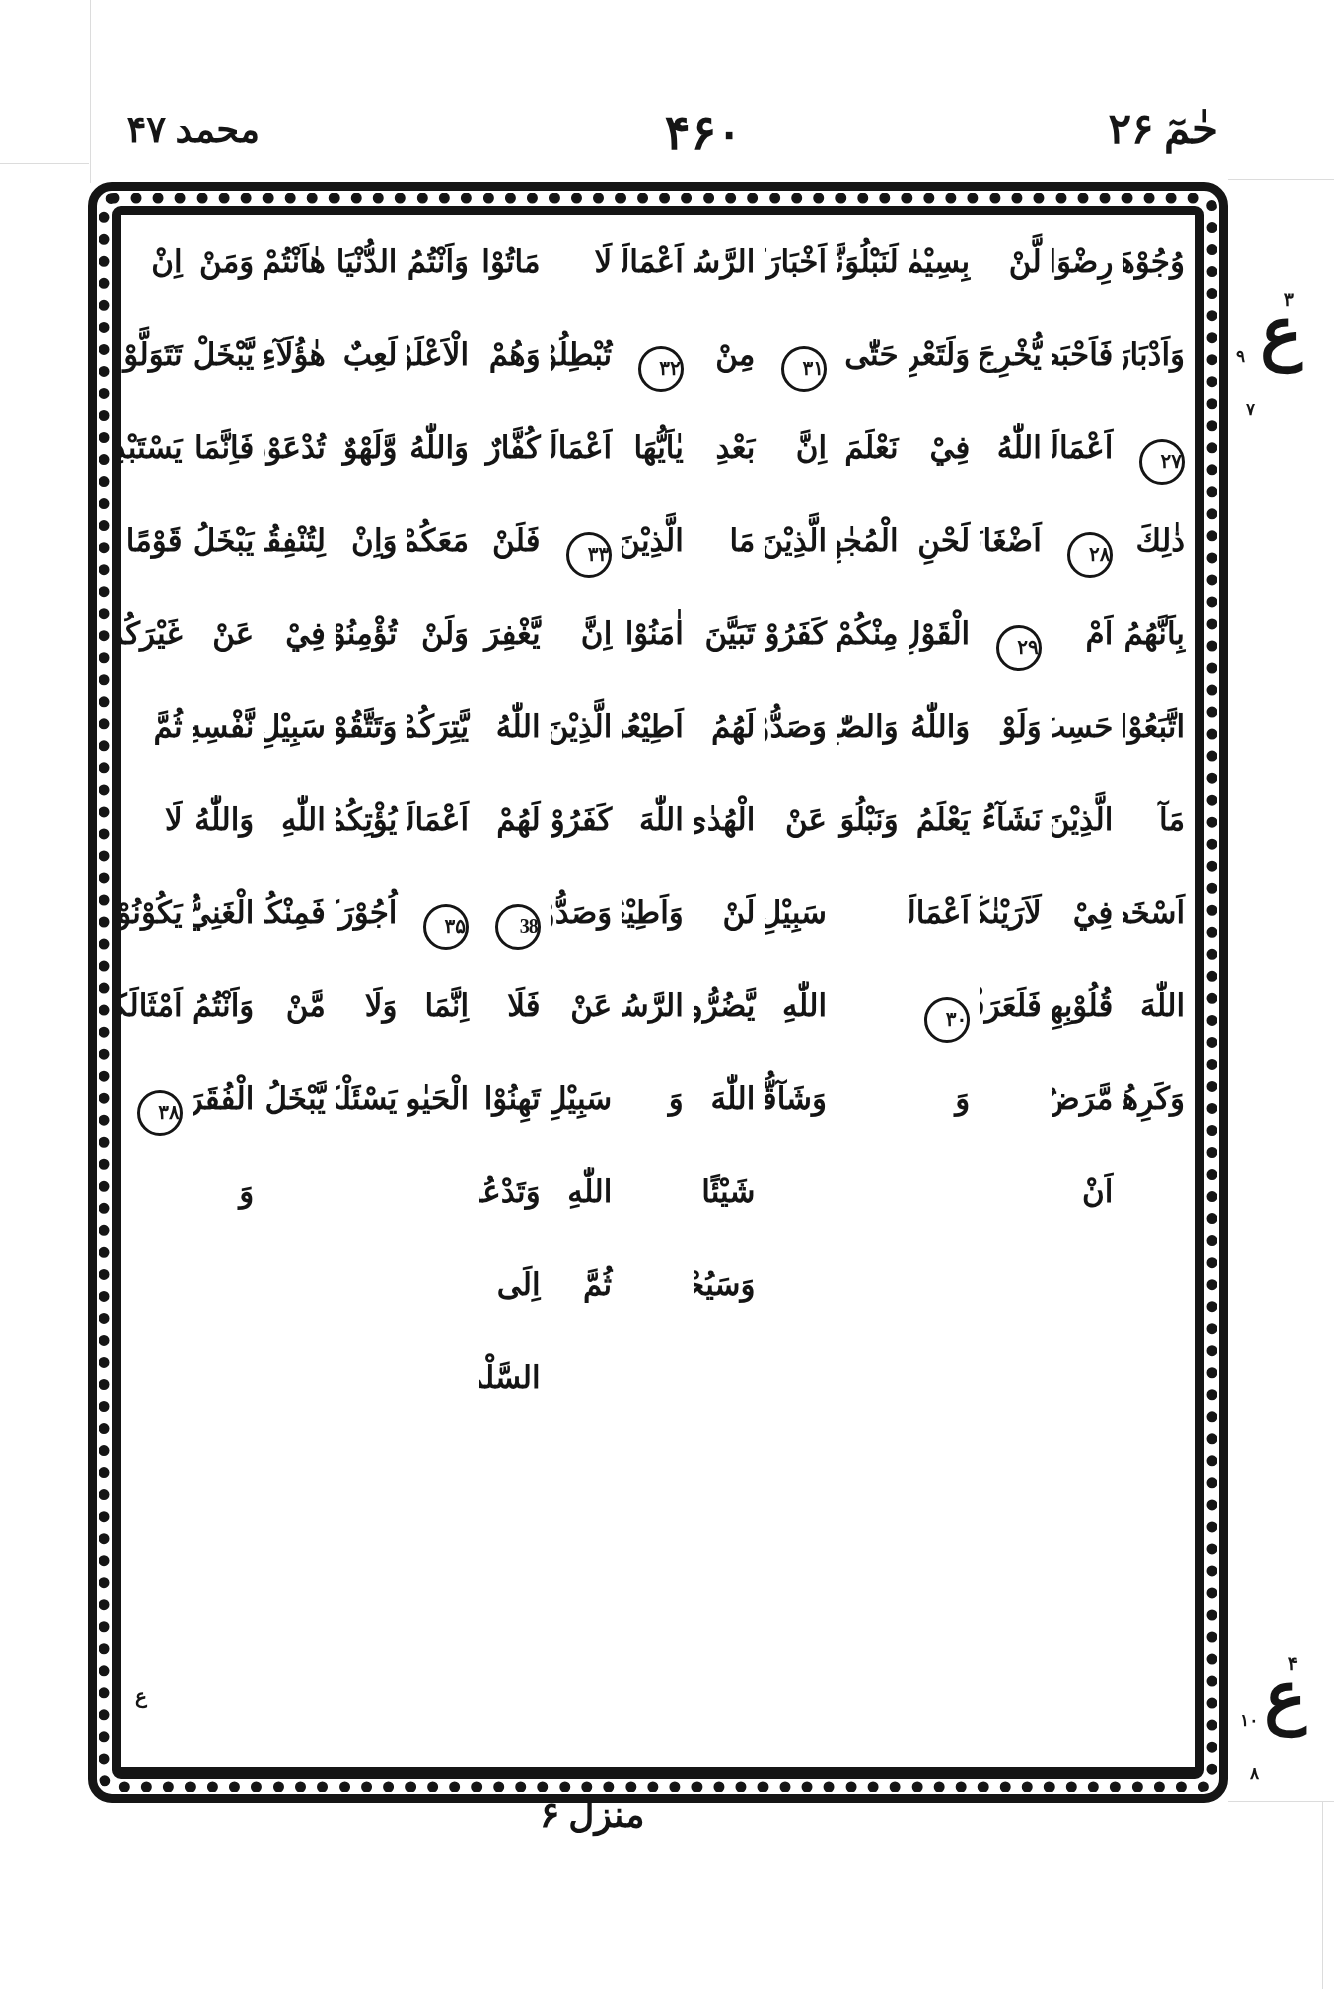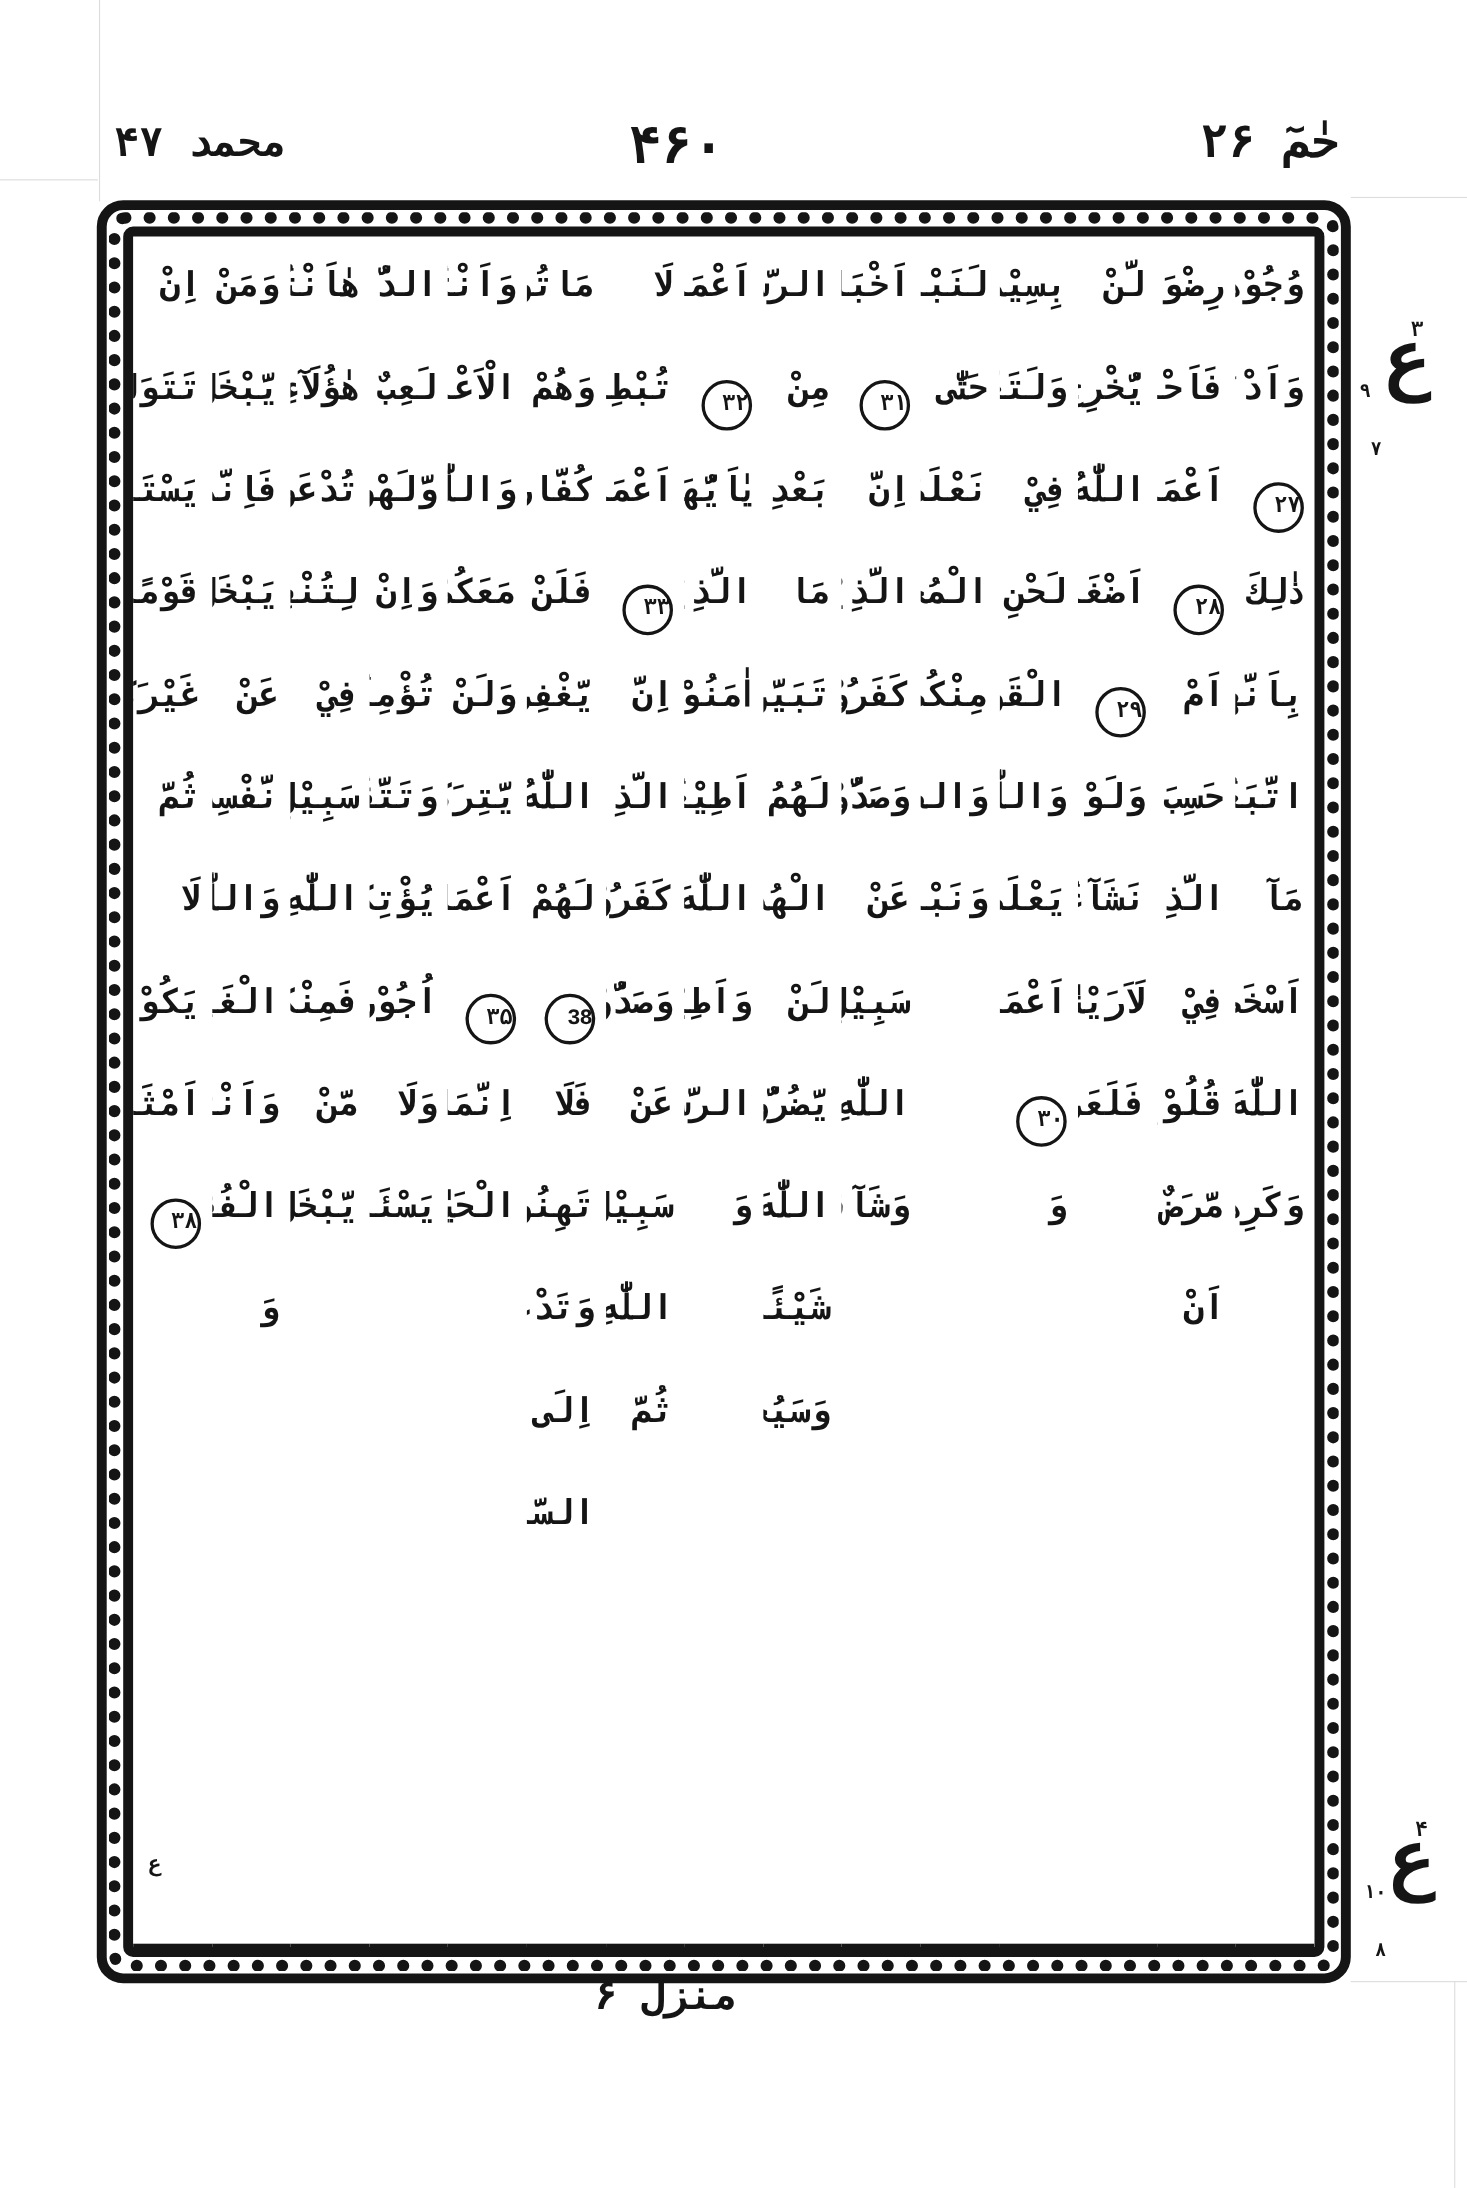--- a/index.html
+++ b/index.html
@@ -1,31 +1,31 @@
 <!DOCTYPE html>
 <html lang="ar" dir="rtl"><head>
 <meta charset="utf-8">
 <style>
   html,body{margin:0;padding:0;background:#ffffff;}
   .page{
     position:relative;width:1334px;height:1989px;background:#ffffff;
-    font-family:Liberation Mono, monospace;color:#151515;overflow:hidden;
+    font-family:Liberation Serif, serif;color:#151515;overflow:hidden;
   }
   
   .scanline{position:absolute;background:#dcdcdc;}
   .sl-v-topleft{left:90px;top:0;width:1px;height:183px;}
   .sl-h-left{left:0;top:163px;width:89px;height:1px;}
   .sl-h-right{left:1228px;top:179px;width:106px;height:1px;}
   .sl-h-bottomright{left:1228px;top:1801px;width:106px;height:1px;}
   .sl-v-bottomright{left:1322px;top:1801px;width:1px;height:188px;}
 
   
   .hdr{position:absolute;font-weight:bold;direction:rtl;white-space:nowrap;}
   .hdr-surah{right:1074px;top:108px;font-size:37px;}
-  .hdr-page{left:572px;top:104px;width:170px;text-align:left;font-size:48px;letter-spacing:2px;}
+  .hdr-page{left:572px;top:104px;width:170px;text-align:right;font-size:48px;letter-spacing:2px;}
   .hdr-juz{right:116px;top:104px;font-size:42px;}
 
   
   .frame{position:absolute;left:88px;top:182px;width:1140px;height:1621px;box-sizing:border-box;}
   .f-outer{height:100%;box-sizing:border-box;border:9px solid #151515;border-radius:24px;padding:2px;background:#fff;}
   .f-beads{height:100%;box-sizing:border-box;border:11px dotted #151515;border-radius:15px;padding:2px;}
   .f-inner{height:100%;box-sizing:border-box;border:9px solid #151515;border-radius:9px;overflow:hidden;
            display:flex;flex-direction:row;position:relative;background:#fff;}
   .row{
     flex:1;border-bottom:3px solid #151515;padding:0 10px;overflow:hidden;

